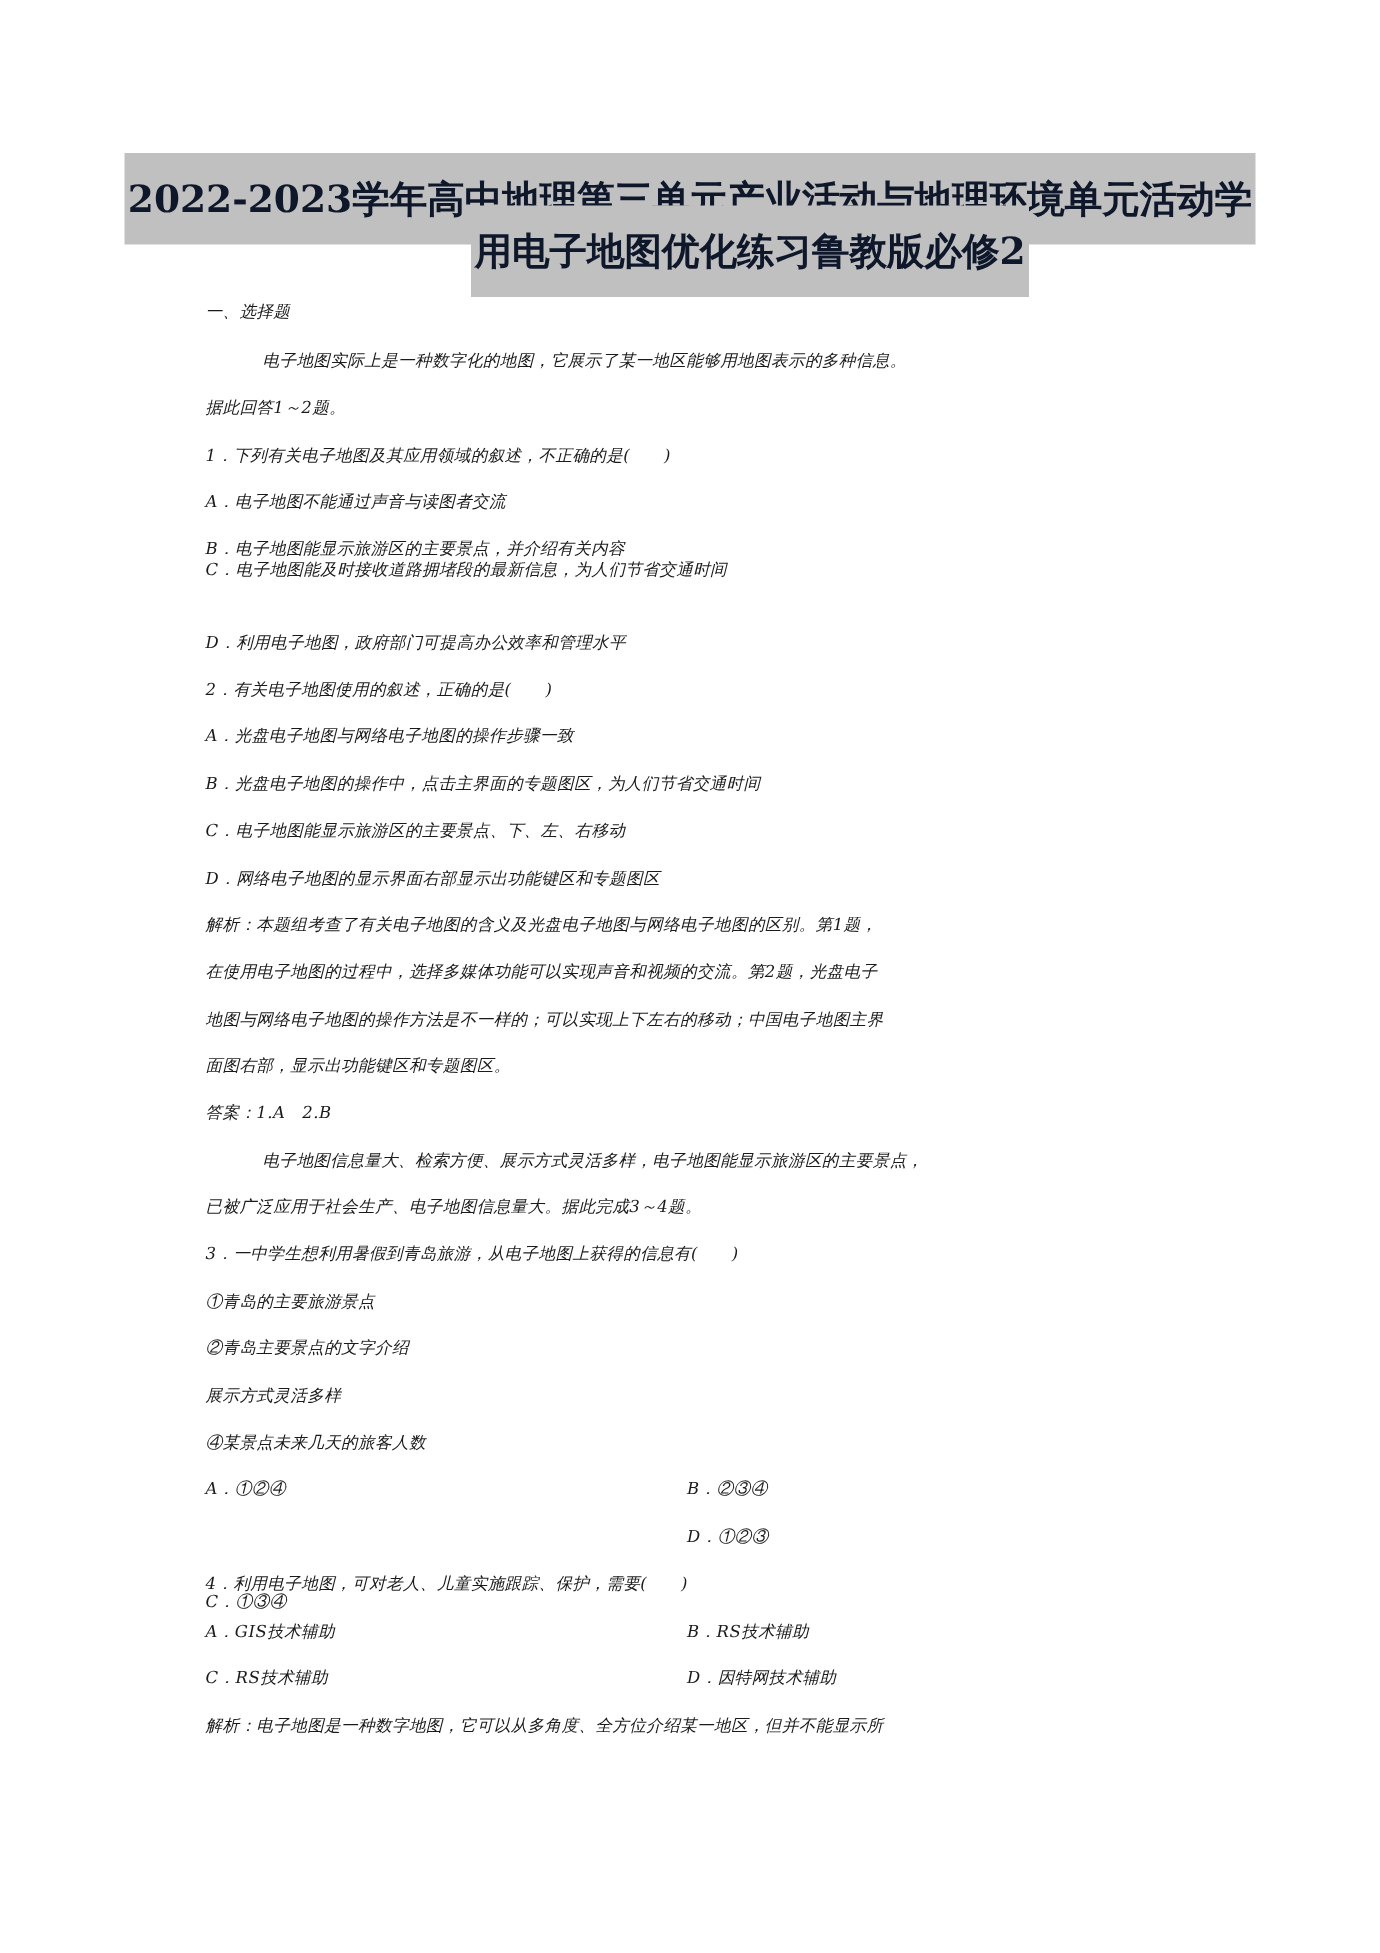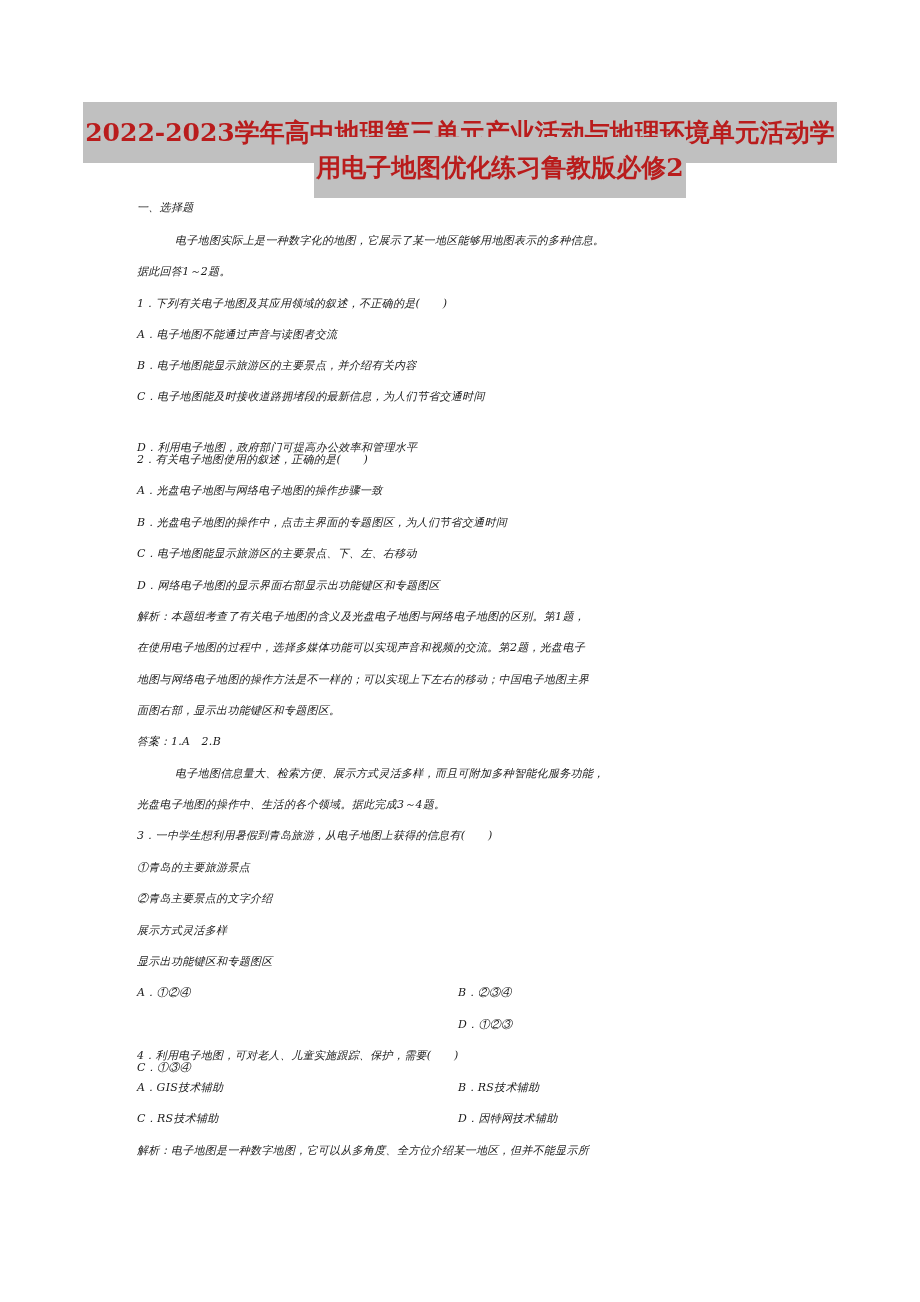--- a/index.html
+++ b/index.html
@@ -1,63 +1,63 @@
 <!DOCTYPE html>
 <html><head>
   <meta charset="utf-8">
   <style>
     html, body { margin: 0; padding: 0; background: #ffffff; }
     body { width: 920px; height: 1302px; position: relative; overflow: hidden;
            font-family: "DejaVu Serif", "Liberation Serif", serif; color: #1a1a1a; }
     .title-line { position: absolute; left: 0; width: 920px; text-align: center;
                   font-size: 25px; font-weight: bold; line-height: 32px; }
-    .title-line span { background: #c0c0c0; color: #b91c1c; padding: 16px 2px; }
+    .title-line span { background: #c0c0c0; color: #0f172a; padding: 16px 2px; }
     .t1 { top: 117px; }
     .t2 { top: 152px; margin-left: 40px; }
     .line { position: absolute; left: 137px; font-size: 11px; line-height: 20px; white-space: nowrap; letter-spacing: 0.3px; font-style: italic; }
     .indent { left: 175px; }
     .col2 { left: 458px; }
   </style>
 </head>
 <body>
 
 <div class="title-line t1"><span>2022-2023学年高中地理第三单元产业活动与地理环境单元活动学</span></div>
 <div class="title-line t2"><span>用电子地图优化练习鲁教版必修2</span></div>
 
 <div class="line" style="top:198px">一、选择题</div>
 
 <div class="line indent" style="top:231px">电子地图实际上是一种数字化的地图，它展示了某一地区能够用地图表示的多种信息。</div>
 <div class="line" style="top:262px">据此回答1～2题。</div>
 
 <div class="line" style="top:294px">1．下列有关电子地图及其应用领域的叙述，不正确的是(　　)</div>
 <div class="line" style="top:325px">A．电子地图不能通过声音与读图者交流</div>
 <div class="line" style="top:356px">B．电子地图能显示旅游区的主要景点，并介绍有关内容</div>
-<div class="line" style="top:387px">C．电子地图能及时接收道路拥堵段的最新信息，为人们节省交通时间</div>
-<div class="line" style="top:438px">D．利用电子地图，政府部门可提高办公效率和管理水平</div>
+<div class="line" style="top:370px">C．电子地图能及时接收道路拥堵段的最新信息，为人们节省交通时间</div>
+<div class="line" style="top:419px">D．利用电子地图，政府部门可提高办公效率和管理水平</div>
 
 <div class="line" style="top:450px">2．有关电子地图使用的叙述，正确的是(　　)</div>
 <div class="line" style="top:481px">A．光盘电子地图与网络电子地图的操作步骤一致</div>
 <div class="line" style="top:513px">B．光盘电子地图的操作中，点击主界面的专题图区，为人们节省交通时间</div>
 <div class="line" style="top:544px">C．电子地图能显示旅游区的主要景点、下、左、右移动</div>
 <div class="line" style="top:576px">D．网络电子地图的显示界面右部显示出功能键区和专题图区</div>
 
 <div class="line" style="top:607px">解析：本题组考查了有关电子地图的含义及光盘电子地图与网络电子地图的区别。第1题，</div>
 <div class="line" style="top:638px">在使用电子地图的过程中，选择多媒体功能可以实现声音和视频的交流。第2题，光盘电子</div>
 <div class="line" style="top:670px">地图与网络电子地图的操作方法是不一样的；可以实现上下左右的移动；中国电子地图主界</div>
 <div class="line" style="top:701px">面图右部，显示出功能键区和专题图区。</div>
 <div class="line" style="top:732px">答案：1.A　2.B</div>
 
-<div class="line indent" style="top:764px">电子地图信息量大、检索方便、展示方式灵活多样，而且可附加多种智能化服务功能，</div>
-<div class="line" style="top:795px">光盘电子地图的操作中、生活的各个领域。据此完成3～4题。</div>
+<div class="line indent" style="top:764px">电子地图信息量大、检索方便、展示方式灵活多样，电子地图能显示旅游区的主要景点，</div>
+<div class="line" style="top:795px">已被广泛应用于社会生产、电子地图信息量大。据此完成3～4题。</div>
 
 <div class="line" style="top:826px">3．一中学生想利用暑假到青岛旅游，从电子地图上获得的信息有(　　)</div>
 <div class="line" style="top:858px">①青岛的主要旅游景点</div>
 <div class="line" style="top:889px">②青岛主要景点的文字介绍</div>
 <div class="line" style="top:921px">展示方式灵活多样</div>
-<div class="line" style="top:952px">显示出功能键区和专题图区</div>
+<div class="line" style="top:952px">④某景点未来几天的旅客人数</div>
 <div class="line" style="top:983px">A．①②④</div>
 <div class="line col2" style="top:983px">B．②③④</div>
 <div class="line" style="top:1058px">C．①③④</div>
 <div class="line col2" style="top:1015px">D．①②③</div>
 
 <div class="line" style="top:1046px">4．利用电子地图，可对老人、儿童实施跟踪、保护，需要(　　)</div>
 <div class="line" style="top:1078px">A．GIS技术辅助</div>
 <div class="line col2" style="top:1078px">B．RS技术辅助</div>
 <div class="line" style="top:1109px">C．RS技术辅助</div>
 <div class="line col2" style="top:1109px">D．因特网技术辅助</div>

